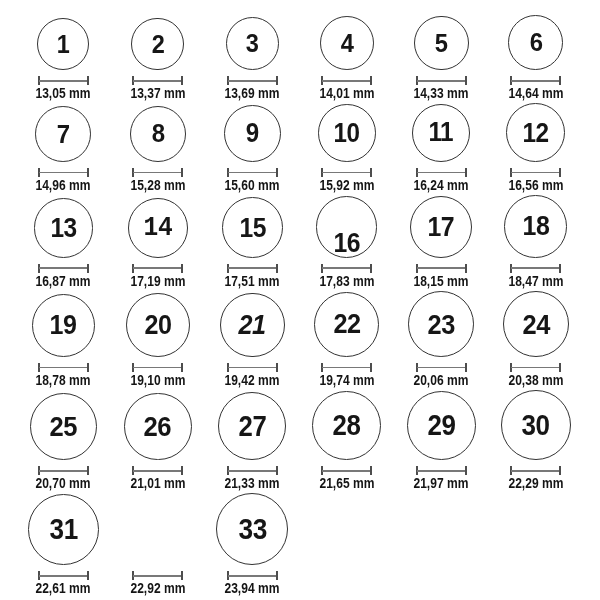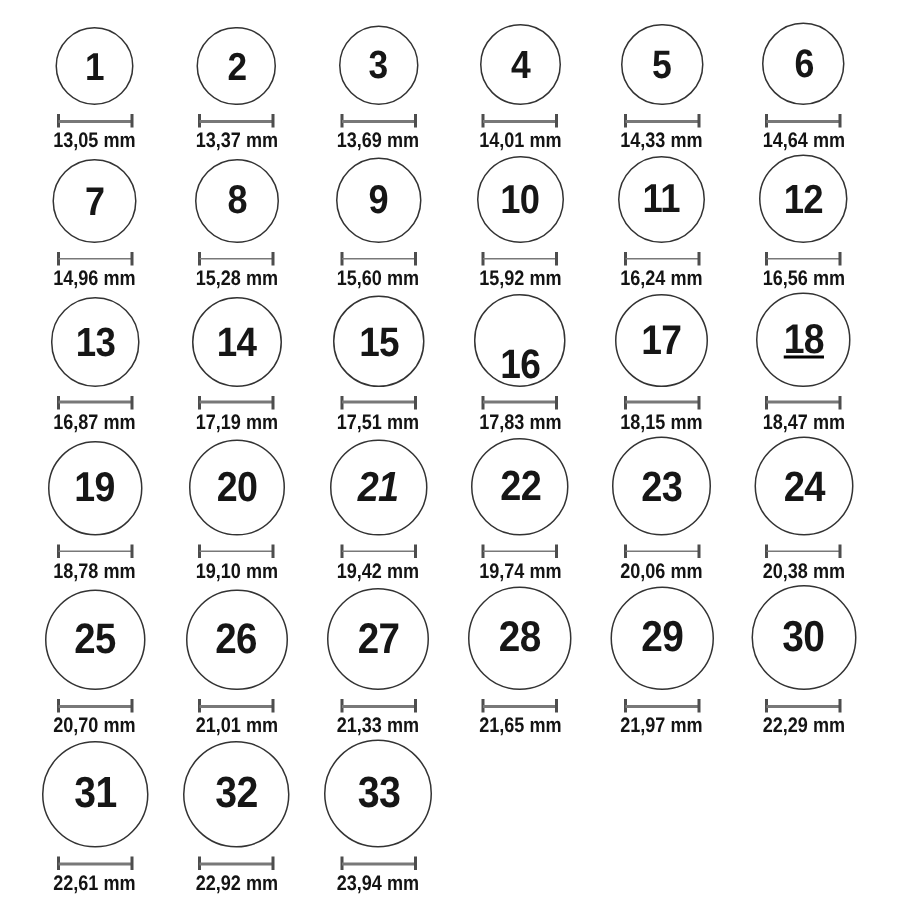--- a/index.html
+++ b/index.html
@@ -218,21 +218,21 @@
           <span class="num" style="font-size: 27.2px;">13</span>
         </div>
         <div class="ruler">
           <div class="tick tick-left"></div>
           <div class="bar"></div>
           <div class="tick tick-right"></div>
         </div>
         <div class="label">16,87 mm</div>
       </div>
       <div class="cell">
-        <div class="circle" style="width: 60.125px; height: 60.125px;">
+        <div class="circle" style="width: 60.125px; height: 60.125px; font-family: Liberation Mono, monospace;">
           <span class="num" style="font-size: 27.3px;">14</span>
         </div>
         <div class="ruler">
           <div class="tick tick-left"></div>
           <div class="bar"></div>
           <div class="tick tick-right"></div>
         </div>
         <div class="label">17,19 mm</div>
       </div>
       <div class="cell">
@@ -262,21 +262,21 @@
           <span class="num" style="font-size: 27.6px;">17</span>
         </div>
         <div class="ruler">
           <div class="tick tick-left"></div>
           <div class="bar"></div>
           <div class="tick tick-right"></div>
         </div>
         <div class="label">18,15 mm</div>
       </div>
       <div class="cell">
-        <div class="circle" style="width: 62.625px; height: 62.625px; text-decoration: underline;">
+        <div class="circle" style="width: 62.625px; height: 62.625px;">
           <span class="num" style="font-size: 27.7px;">18</span>
         </div>
         <div class="ruler">
           <div class="tick tick-left"></div>
           <div class="bar"></div>
           <div class="tick tick-right"></div>
         </div>
         <div class="label">18,47 mm</div>
       </div>
     </div>
@@ -422,23 +422,20 @@
           <span class="num" style="font-size: 29px;">31</span>
         </div>
         <div class="ruler">
           <div class="tick tick-left"></div>
           <div class="bar"></div>
           <div class="tick tick-right"></div>
         </div>
         <div class="label">22,61 mm</div>
       </div>
       <div class="cell">
-        <div class="circle" style="width: 71.375px; height: 71.375px;">
-          <span class="num" style="font-size: 29.1px;">32</span>
-        </div>
         <div class="ruler">
           <div class="tick tick-left"></div>
           <div class="bar"></div>
           <div class="tick tick-right"></div>
         </div>
         <div class="label">22,92 mm</div>
       </div>
       <div class="cell">
         <div class="circle" style="width: 72px; height: 72px;">
           <span class="num" style="font-size: 29.2px;">33</span>

